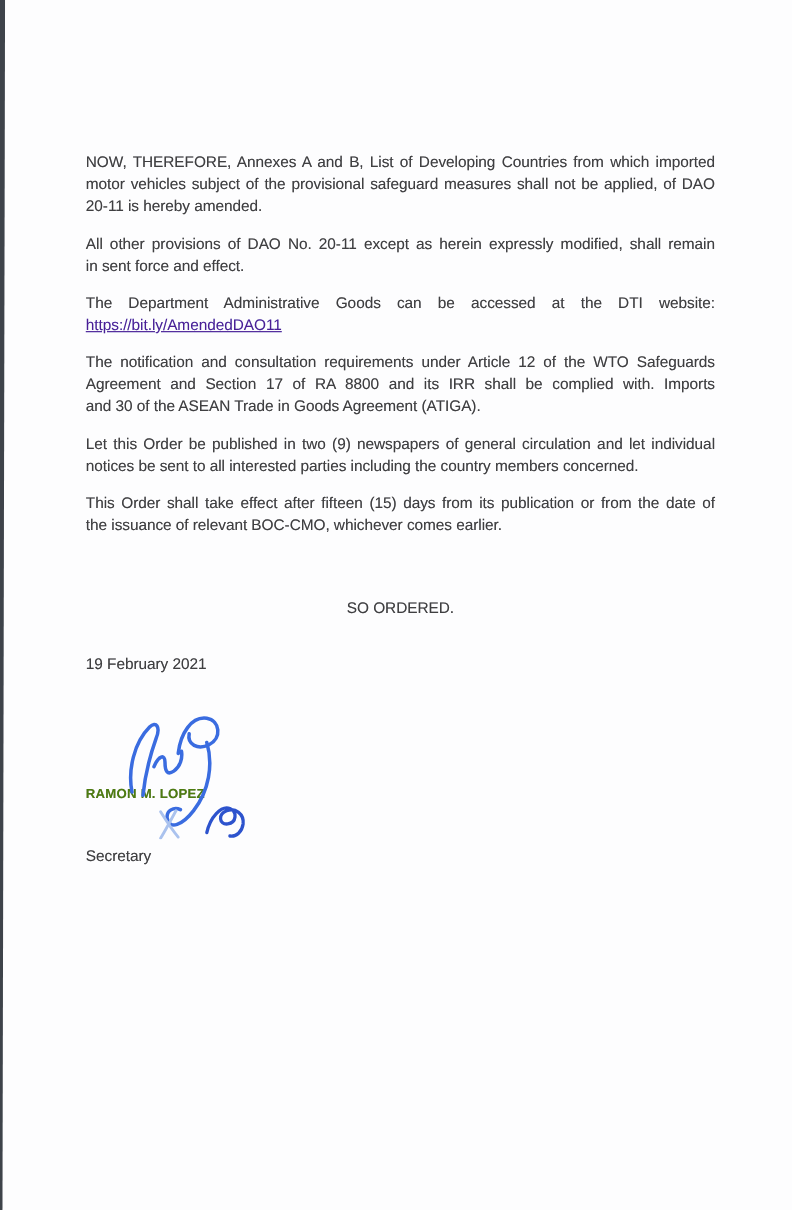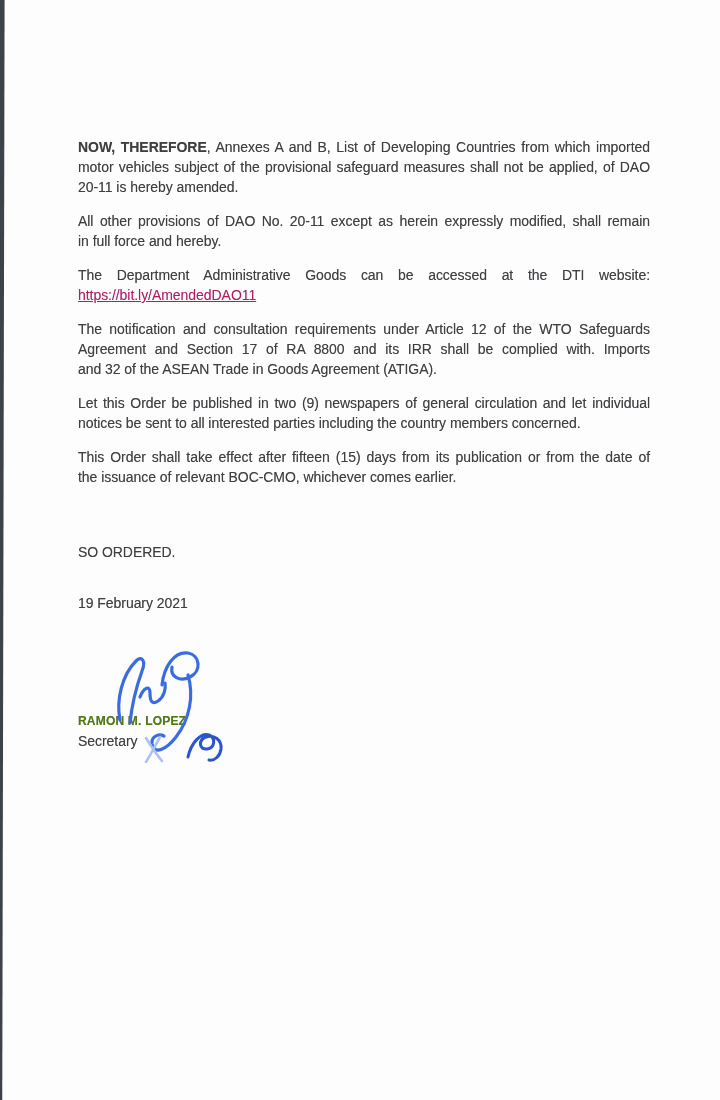--- a/index.html
+++ b/index.html
@@ -15,54 +15,54 @@
   }
   .content {
     position:absolute; left:78px; top:137px; width:572px;
     font-size:14px; line-height:20px; color:#3f3f41;
     letter-spacing:-0.05px;
     text-shadow:0 0 0.6px rgba(70,70,75,0.5);
   }
   .para { margin:0 0 14px 0; }
   .line { white-space:normal; }
   .line.just { text-align:justify; text-align-last:justify; text-justify:inter-word; }
-  .b { font-weight:bold; }
-  .doc-link { color:#be185d; text-decoration:underline; text-shadow:0 0 0.6px rgba(74,142,214,0.45); }
-  .closing { margin-top:55px; }
+  .b { font-weight:normal; }
+  .doc-link { color:#4c1d95; text-decoration:underline; text-shadow:0 0 0.6px rgba(74,142,214,0.45); }
+  .closing { margin-top:55px;text-align:center; }
   .dateline { margin-top:31px; }
   .sig-name { margin-top:98px; font-weight:bold; font-size:12px; letter-spacing:0.2px; color:#4d7c0f; }
-  .sig-title { position:relative; }
+  .sig-title { position:relative;margin-top:37px; }
   .sig-svg { position:absolute; pointer-events:none; }
 </style>
 </head>
 <body>
 
 <div class="page">
 
   <div class="edge-left"></div>
 
   <div class="content">
     <div>
         <div class="para">
           <div class="line just"><span class="b">NOW, THEREFORE</span><span>, Annexes A and B, List of Developing Countries from which imported</span></div>
           <div class="line just"><span>motor vehicles subject of the provisional safeguard measures shall not be applied, of DAO</span></div>
           <div class="line"><span>20-11 is hereby amended.</span></div>
         </div>
         <div class="para">
           <div class="line just"><span>All other provisions of DAO No. 20-11 except as herein expressly modified, shall remain</span></div>
-          <div class="line"><span>in full force and hereby.</span></div>
+          <div class="line"><span>in sent force and effect.</span></div>
         </div>
         <div class="para">
           <div class="line just"><span>The Department Administrative Goods can be accessed at the DTI website:</span></div>
           <div class="line"><a href="#" class="doc-link">https://bit.ly/AmendedDAO11</a></div>
         </div>
         <div class="para">
           <div class="line just"><span>The notification and consultation requirements under Article 12 of the WTO Safeguards</span></div>
           <div class="line just"><span>Agreement and Section 17 of RA 8800 and its IRR shall be complied with. Imports</span></div>
-          <div class="line"><span>and 32 of the ASEAN Trade in Goods Agreement (ATIGA).</span></div>
+          <div class="line"><span>and 30 of the ASEAN Trade in Goods Agreement (ATIGA).</span></div>
         </div>
         <div class="para">
           <div class="line just"><span>Let this Order be published in two (9) newspapers of general circulation and let individual</span></div>
           <div class="line"><span>notices be sent to all interested parties including the country members concerned.</span></div>
         </div>
         <div class="para">
           <div class="line just"><span>This Order shall take effect after fifteen (15) days from its publication or from the date of</span></div>
           <div class="line"><span>the issuance of relevant BOC-CMO, whichever comes earlier.</span></div>
         </div>
       </div>

